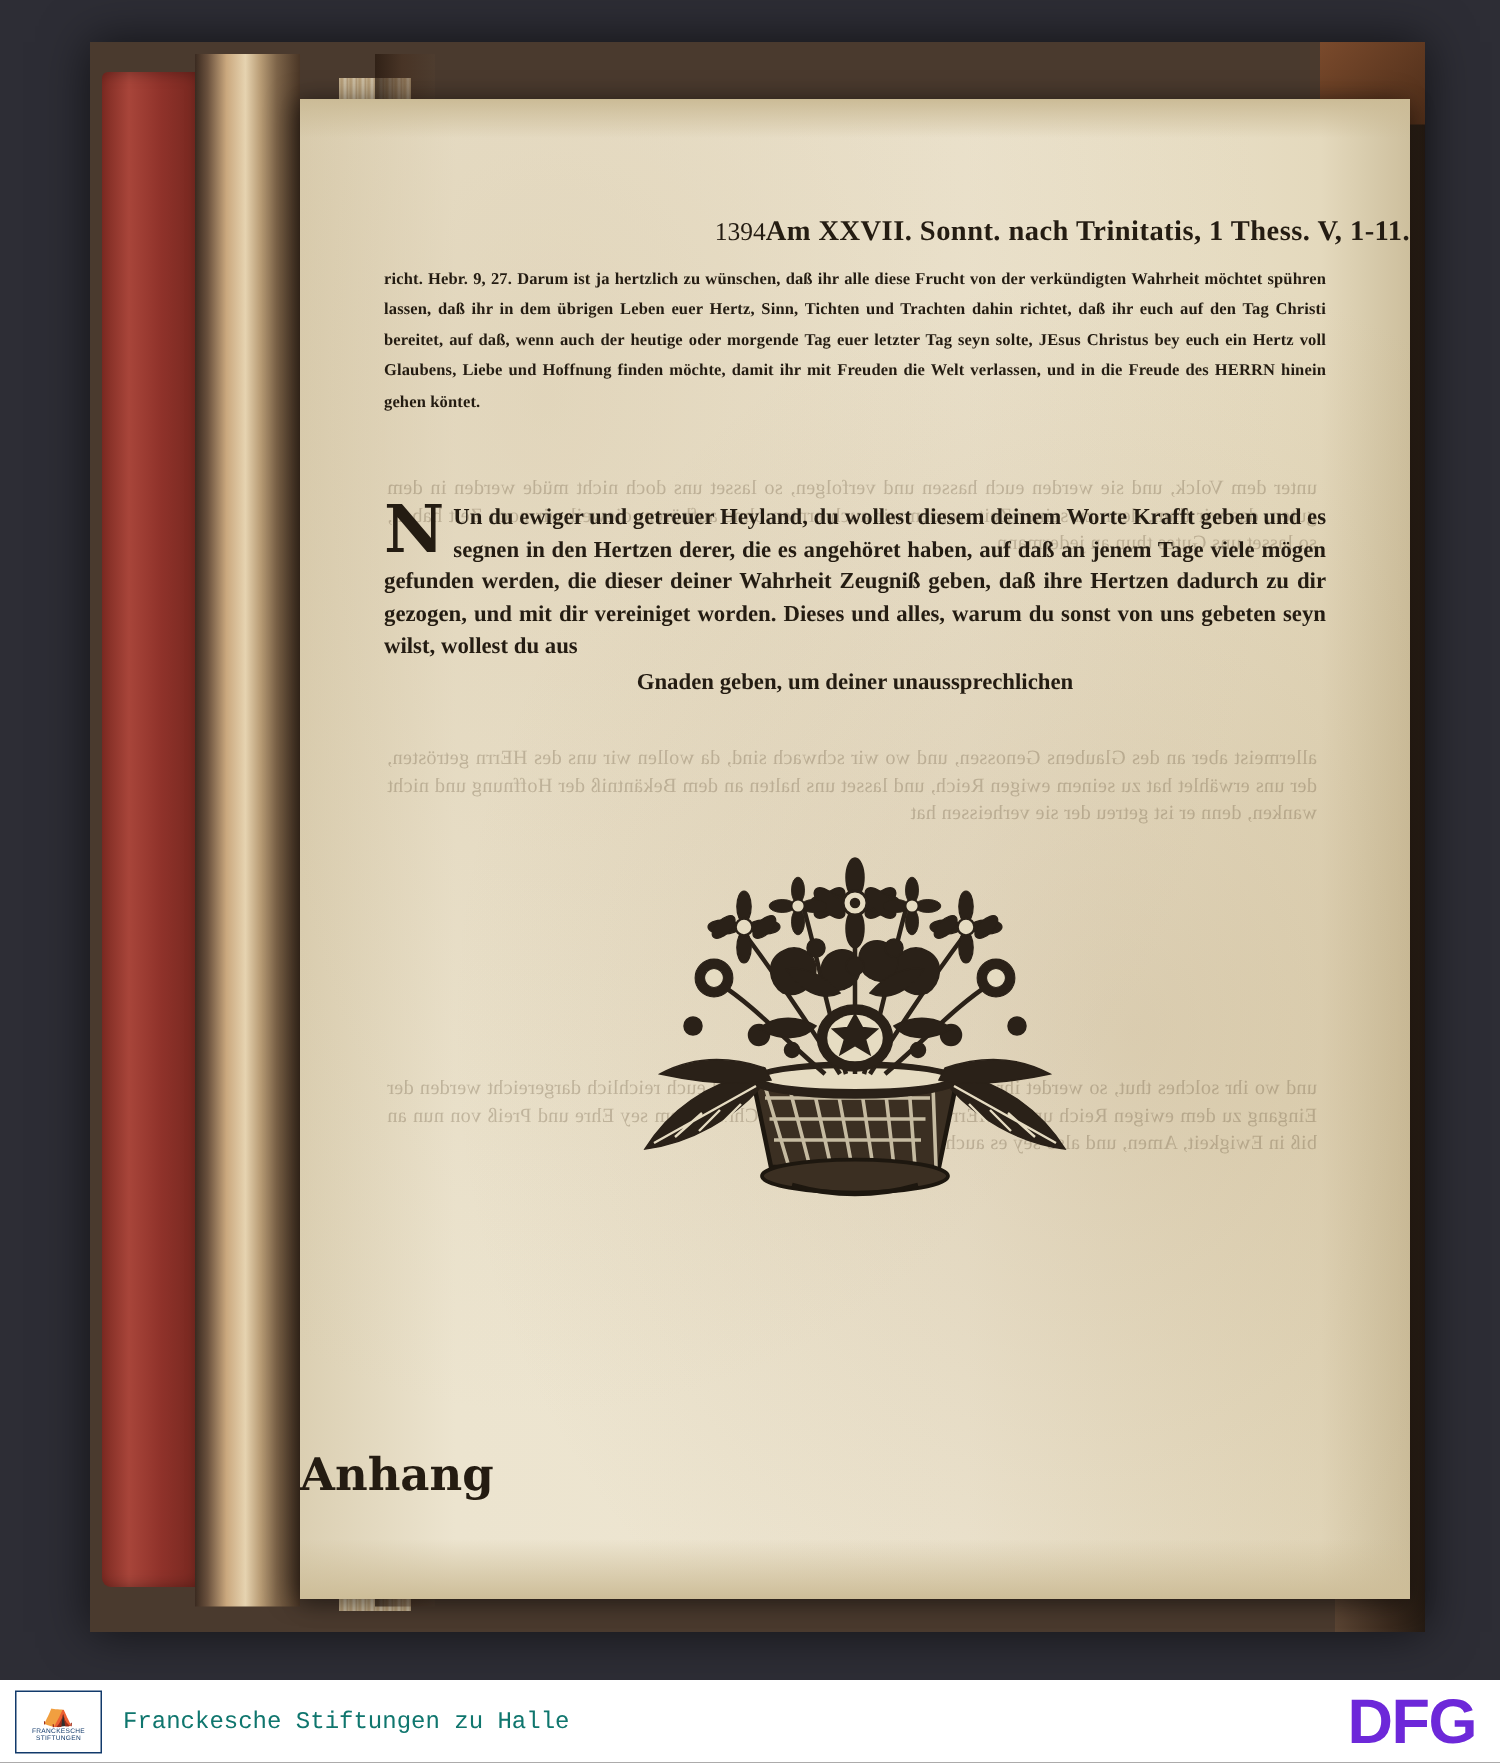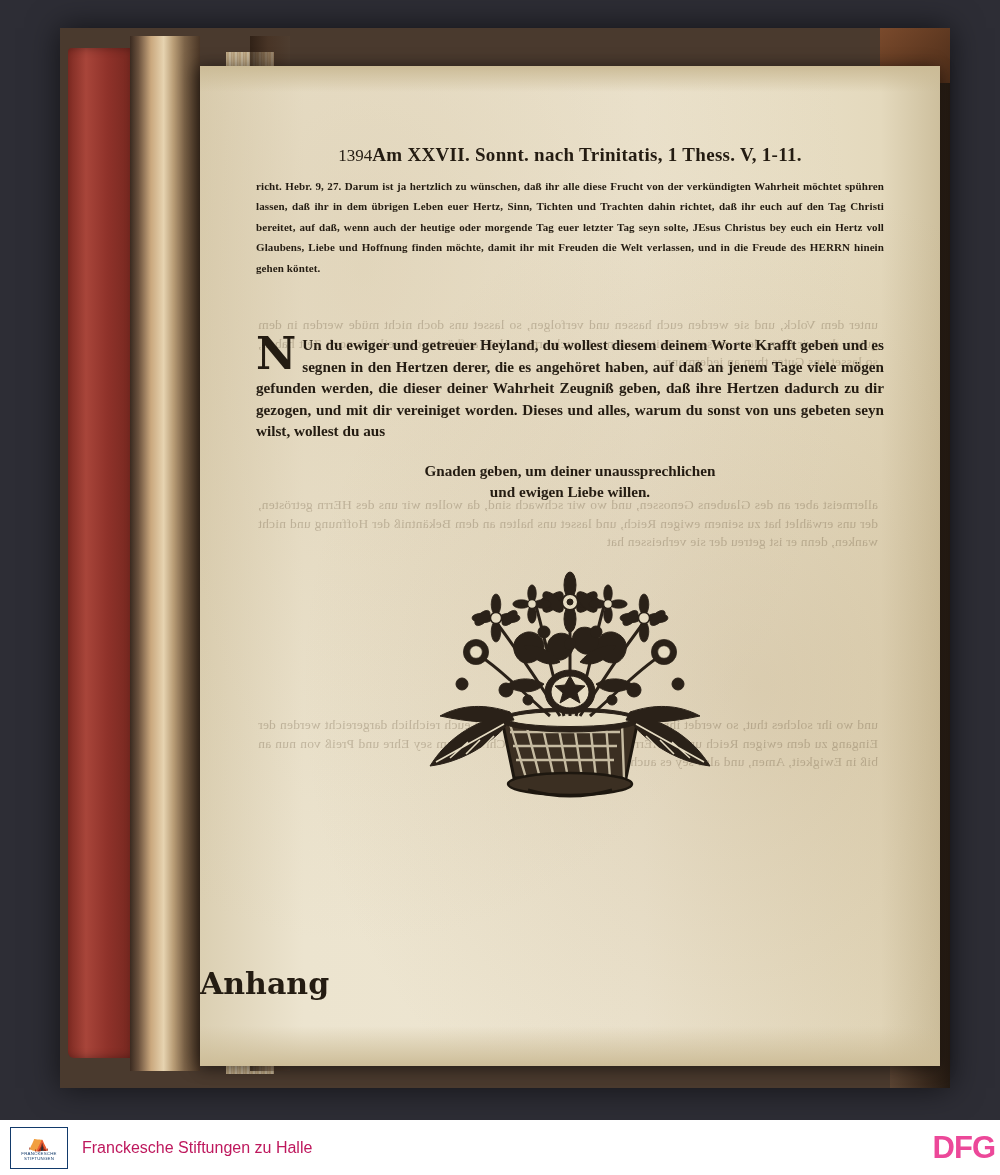--- a/index.html
+++ b/index.html
@@ -131,21 +131,21 @@
   
   .txt {
     position: absolute;
     color: #241c12;
     font-family: "Liberation Serif", serif;
   }
 
   #headline {
     left: 0; top: 78px;
     width: 740px;
-    text-align: center;
+    text-align: right;
     font-size: 19px;
     font-weight: bold;
     letter-spacing: .3px;
     white-space: nowrap;
   }
   #headline .pagenum { font-size: 17px; font-weight: normal; letter-spacing: 0; }
 
   #body1 {
     left: 56px; top: 110px;
     width: 628px;
@@ -169,21 +169,21 @@
     font-size: 44px;
     line-height: 36px;
     font-weight: bold;
     padding: 2px 6px 0 0;
     font-family: "DejaVu Serif", serif;
   }
   #prayer .c1, #prayer .c2, #prayer .c3 {
     display: block;
     text-align: center;
   }
-  #prayer .c1 { margin-top: 18px; }
+  #prayer .c1 { margin-top: 2px; }
   #prayer .amen { display: block; text-align: center; margin-top: 1px; }
 
   
   #ornament {
     position: absolute;
     left: 210px;
     top: 478px;
     width: 320px;
     height: 270px;
   }
@@ -220,30 +220,30 @@
     font-size: 4.4px;
     line-height: 5.4px;
     text-align: center;
     letter-spacing: .2px;
     font-family: "Liberation Sans", sans-serif;
   }
   #footer-logo .mark { font-size: 17px; line-height: 17px; }
   #footer-text {
     margin-left: 14px;
     font-size: 16px;
-    color: #be185d;
-    font-family: Liberation Sans, sans-serif;
+    color: #0f766e;
+    font-family: Liberation Mono, monospace;
   }
   #dfg {
     margin-left: auto;
-    margin-right: 5px;
-    font-size: 31px;
+    margin-right: 16px;
+    font-size: 42px;
     font-weight: bold;
     letter-spacing: -1px;
-    color: #ec4899;
+    color: #6d28d9;
     font-family: "Liberation Sans", sans-serif;
   }
 </style>
 </head>
 <body>
 
 <div id="viewer">
 
   <div id="book">
     <div id="cover-right"></div>
@@ -279,21 +279,20 @@
 
       <div class="txt" id="headline">
         <span class="pagenum">1394</span><span>Am XXVII. Sonnt. nach Trinitatis, 1 Thess. V, 1-11.</span>
       </div>
 
       <div class="txt" id="body1">richt. Hebr. 9, 27.   Darum ist ja hertzlich zu wünschen, daß ihr alle diese Frucht von der verkündigten Wahrheit möchtet spühren lassen, daß ihr in dem übrigen Leben euer Hertz, Sinn, Tichten und Trachten dahin richtet, daß ihr euch auf den Tag Christi bereitet, auf daß, wenn auch der heutige oder morgende Tag euer letzter Tag seyn solte, JEsus Christus bey euch ein Hertz voll Glaubens, Liebe und Hoffnung finden möchte, damit ihr mit Freuden die Welt verlassen, und in die Freude des HERRN hinein gehen köntet.</div>
 
       <div class="txt" id="prayer">
         <span class="drop">N</span><span>Un du ewiger und getreuer Heyland, du wollest diesem deinem Worte Krafft geben und es segnen in den Hertzen derer, die es angehöret haben, auf daß an jenem Tage viele mögen gefunden werden, die dieser deiner Wahrheit Zeugniß geben, daß ihre Hertzen dadurch zu dir gezogen, und mit dir vereiniget worden.   Dieses und alles, warum du sonst von uns gebeten seyn wilst, wollest du aus</span>
         <span class="c1">Gnaden geben,   um deiner unaussprechlichen</span>
-        <span class="c2">und ewigen Liebe willen.</span>
       </div>
 
       <div id="ornament">
         <svg viewBox="0 0 320 270" xmlns="http://www.w3.org/2000/svg">
           <g fill="#2a2118" stroke="#2a2118">
 
             <g>
               <path d="M92 176 h136 l-12 58 h-112 z" fill="#3b2f22"></path>
               <path d="M92 176 h136 l-12 58 h-112 z" fill="none" stroke="#1d170f" stroke-width="3"></path>
 

